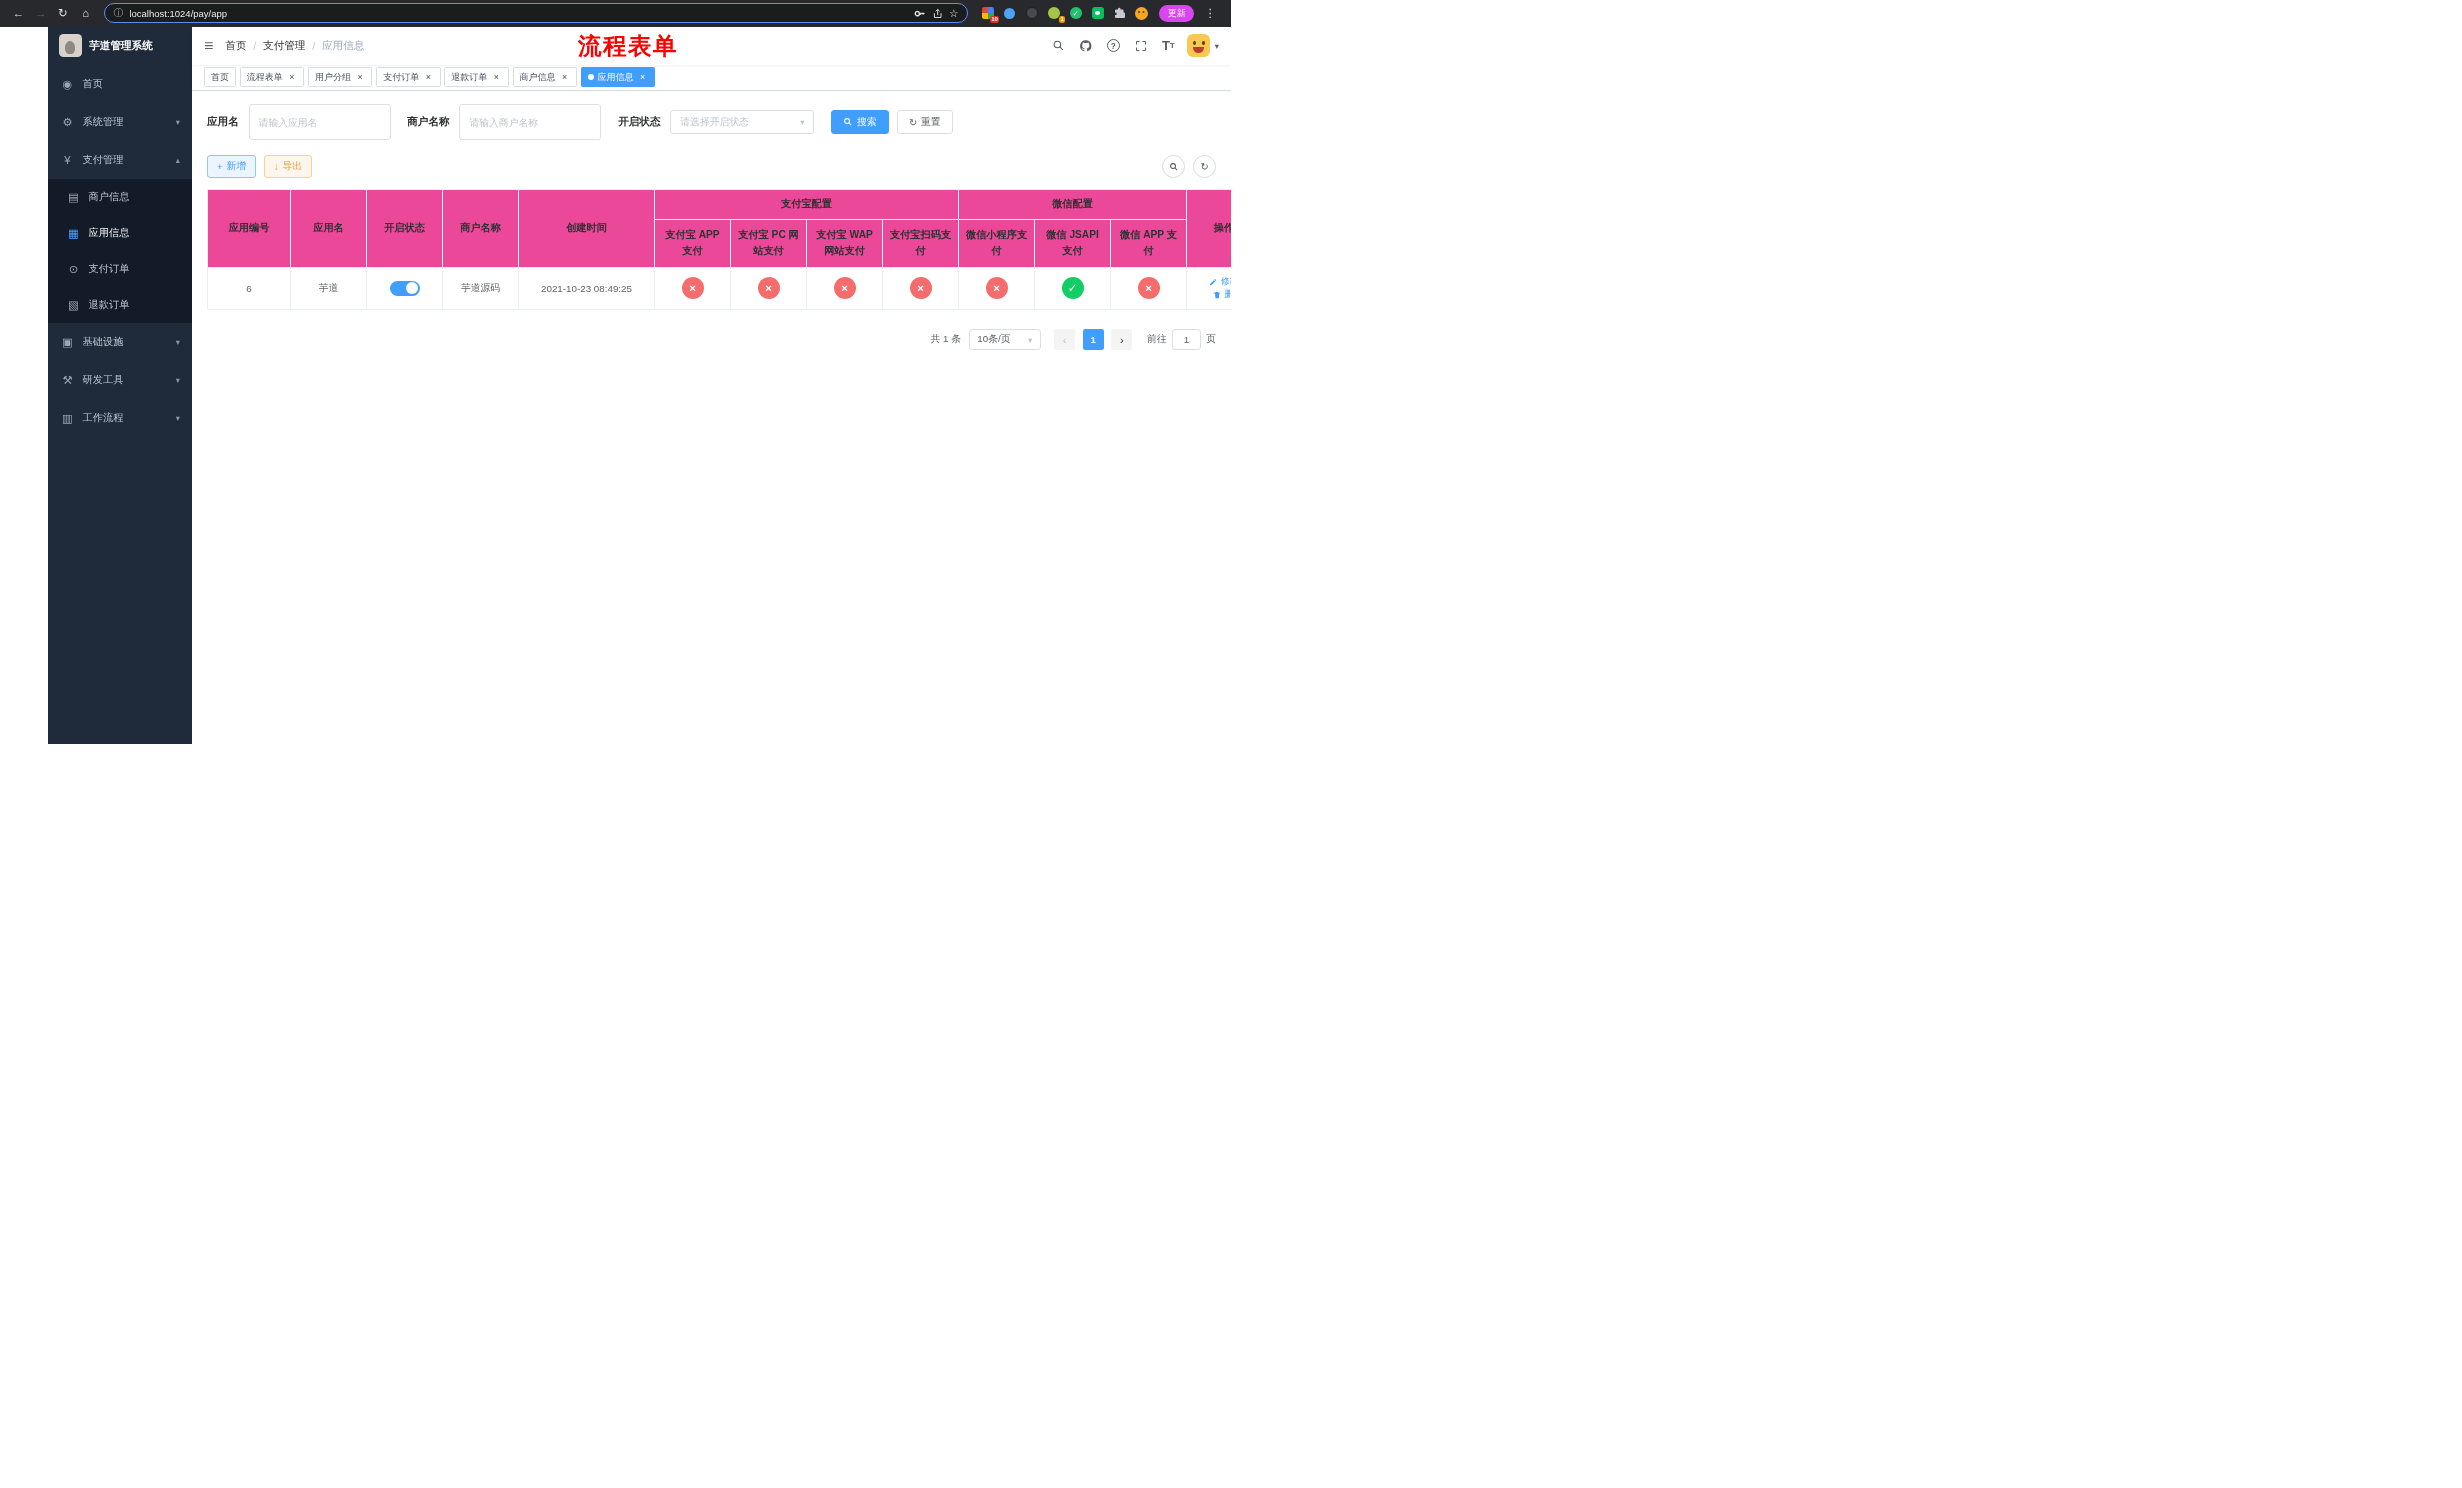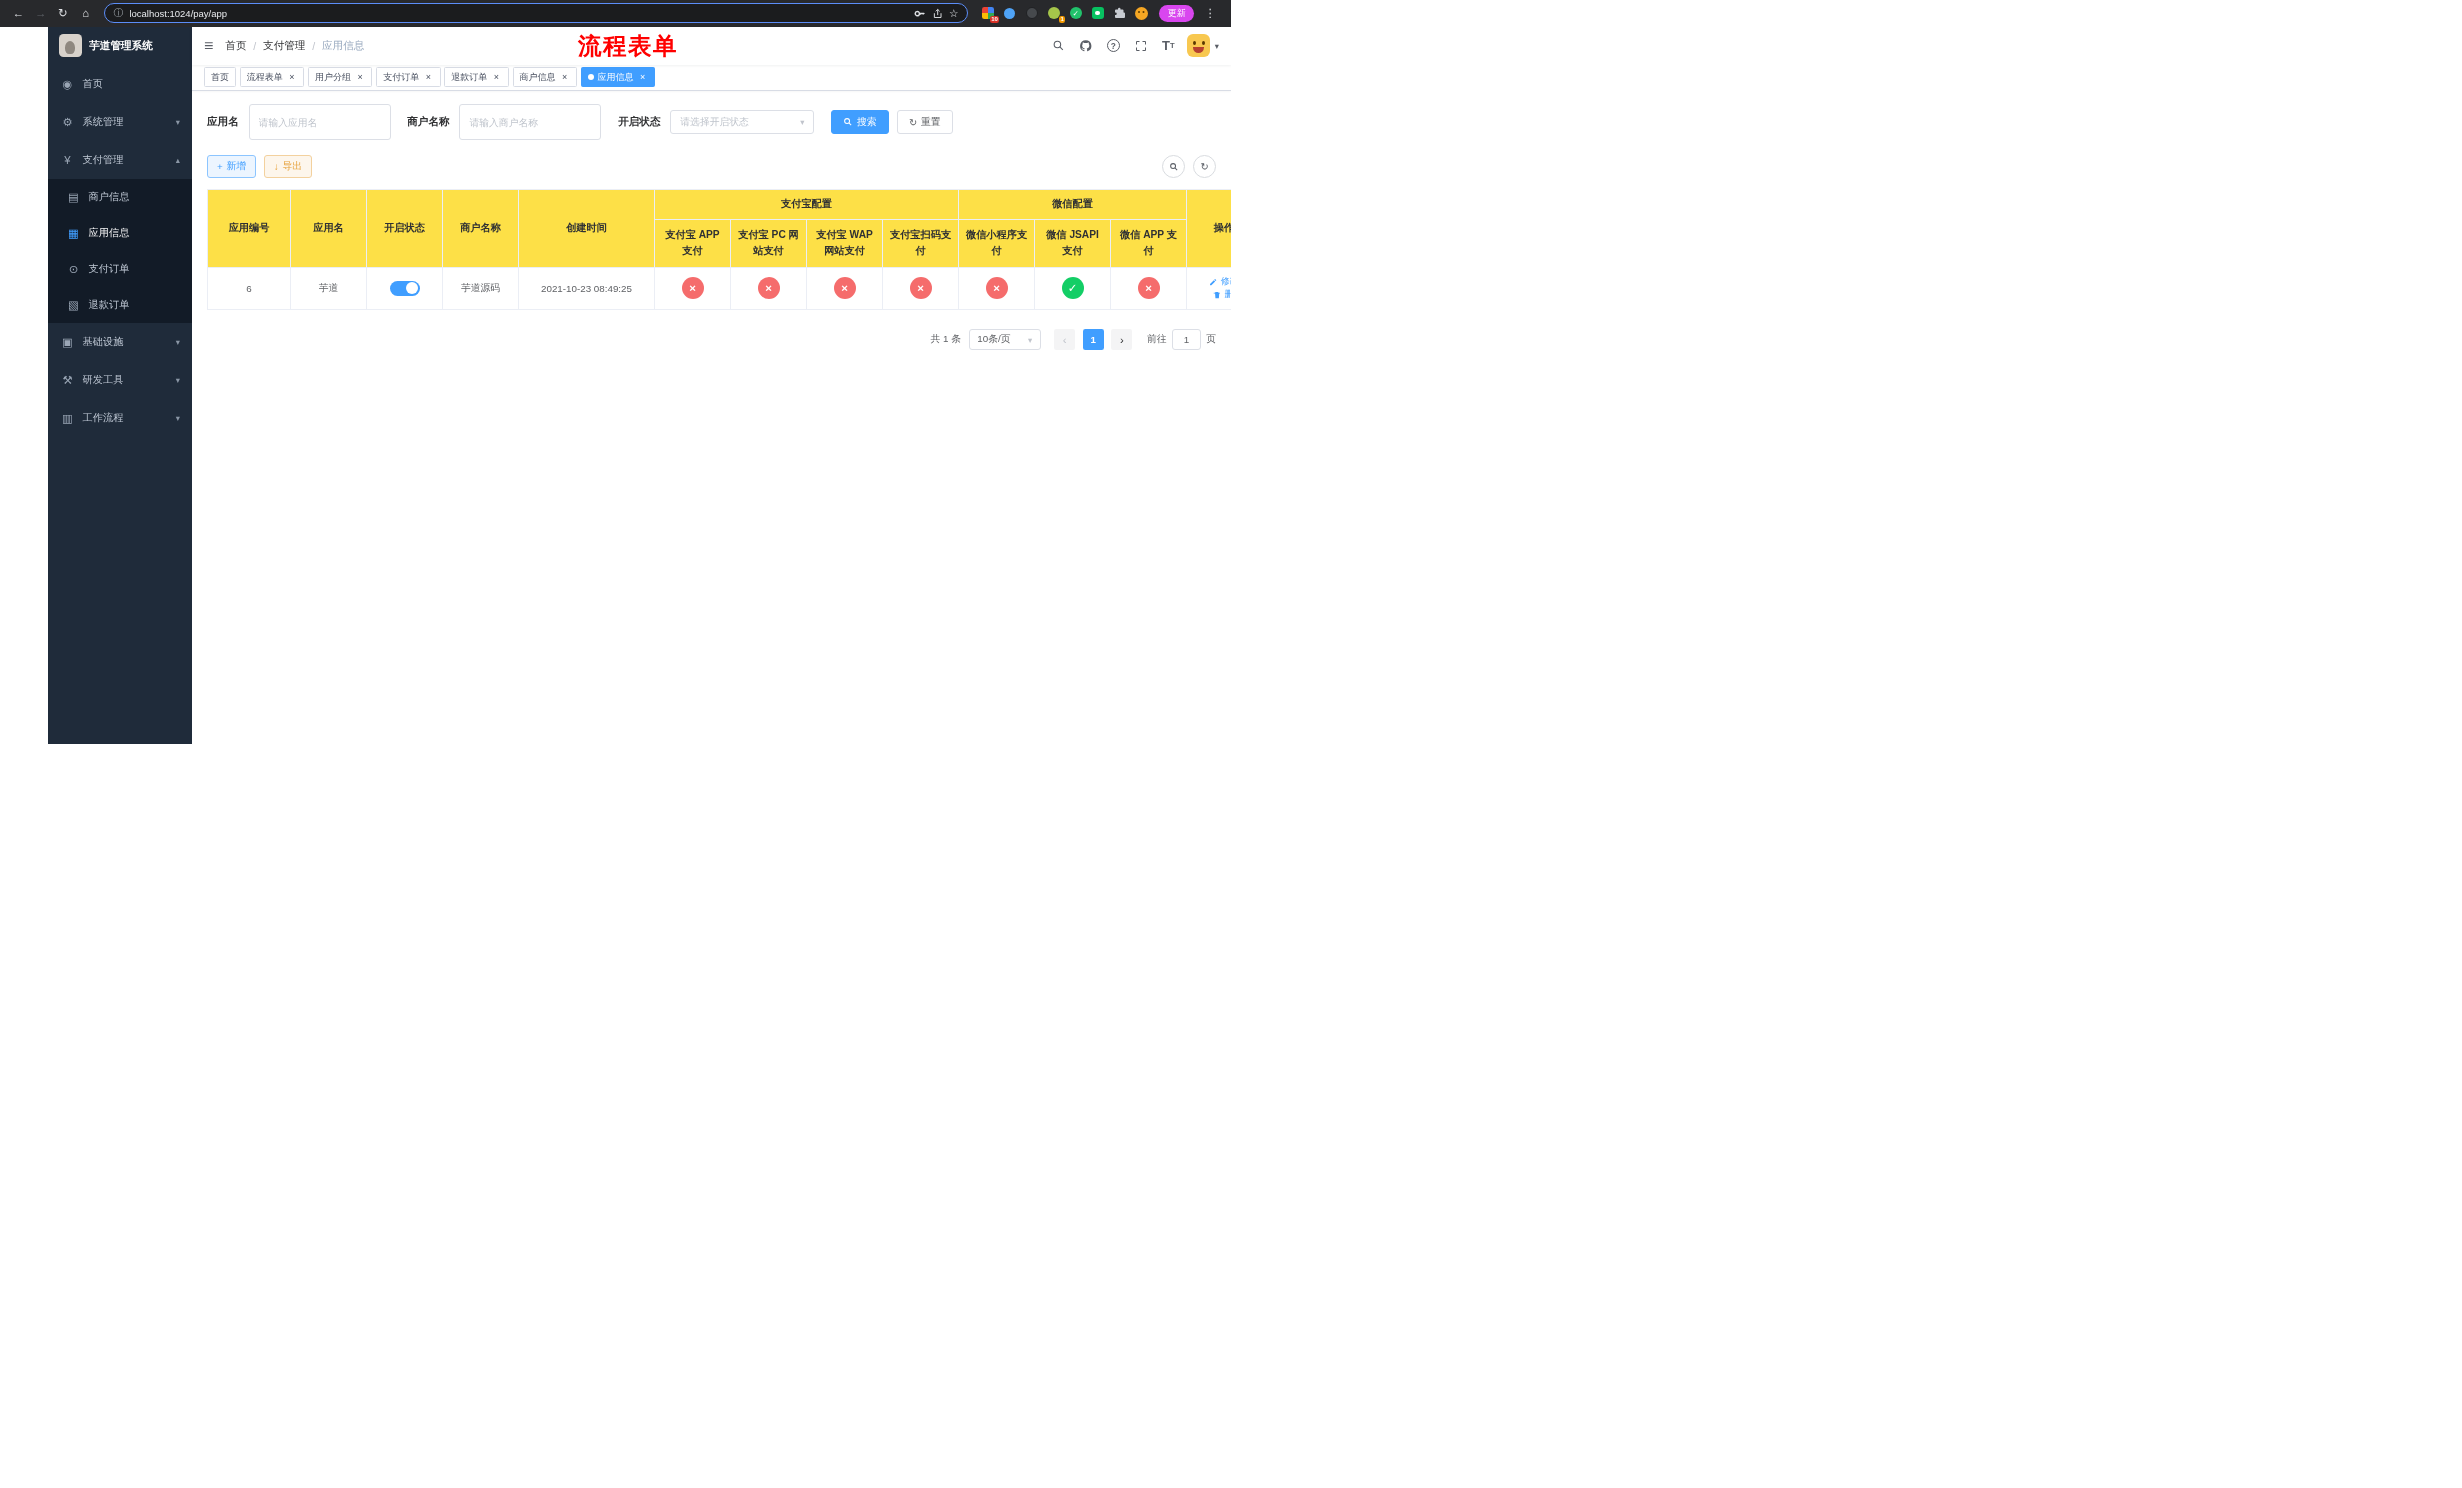--- a/index.html
+++ b/index.html
@@ -95,21 +95,21 @@
   
   .toolbar { display:flex; align-items:center; margin-bottom:10.6px; }
   .btn.add { height:23px; background:#ecf5ff; border-color:#8cc5ff; color:#409eff; padding:0 9px; margin-right:7.6px; }
   .btn.export { height:23px; background:#fdf6ec; border-color:#f3d19e; color:#e6a23c; padding:0 9px; }
   .toolbar-right { margin-left:auto; display:flex; gap:7.6px; }
   .circle-btn { width:23px; height:23px; border-radius:50%; border:0.8px solid #d9dce0; background:#fff; color:#5a5e66; display:flex; align-items:center; justify-content:center; cursor:pointer; font-size:9.8px; }
 
   
   .data-table { width:100%; border-collapse:collapse; table-layout:fixed; border:0.8px solid #dfe4eb; font-size:9.8px; color:#606266; }
   .data-table th, .data-table td { border:0.8px solid #ebeef5; text-align:center; vertical-align:middle; padding:3px; }
-  .data-table thead th { color:#303133; font-weight:700; background:#fde047; font-size:10.2px; }
+  .data-table thead th { color:#303133; font-weight:700; background:#ec4899; font-size:10.2px; }
   .data-table tr.gh th { height:30px; }
   .data-table tr.sh th { height:48px; line-height:1.6; padding:1.5px 6px; }
   .data-table tbody td { height:42px; }
   .toggle { width:30px; height:15px; border-radius:7.6px; background:#dcdfe6; position:relative; display:inline-block; cursor:pointer; vertical-align:middle; }
   .toggle.on { background:#409eff; }
   .toggle .knob { position:absolute; top:1.5px; left:1.5px; width:12px; height:12px; border-radius:50%; background:#fff; }
   .toggle.on .knob { left:16.7px; }
   .status { width:22px; height:22px; border-radius:50%; display:inline-flex; align-items:center; justify-content:center; color:#fff; font-size:11.4px; font-weight:700; }
   .status.fail { background:#f56c6c; }
   .status.ok { background:#13ce66; }

